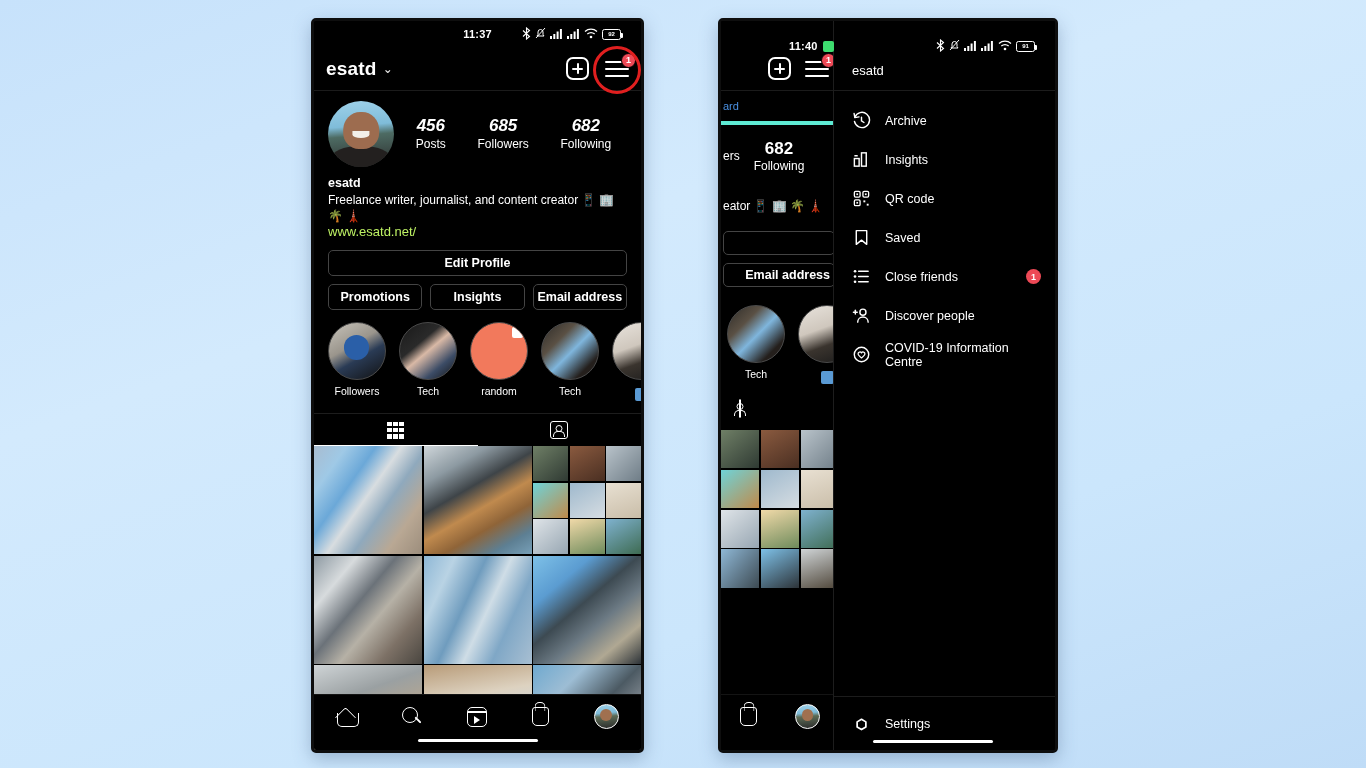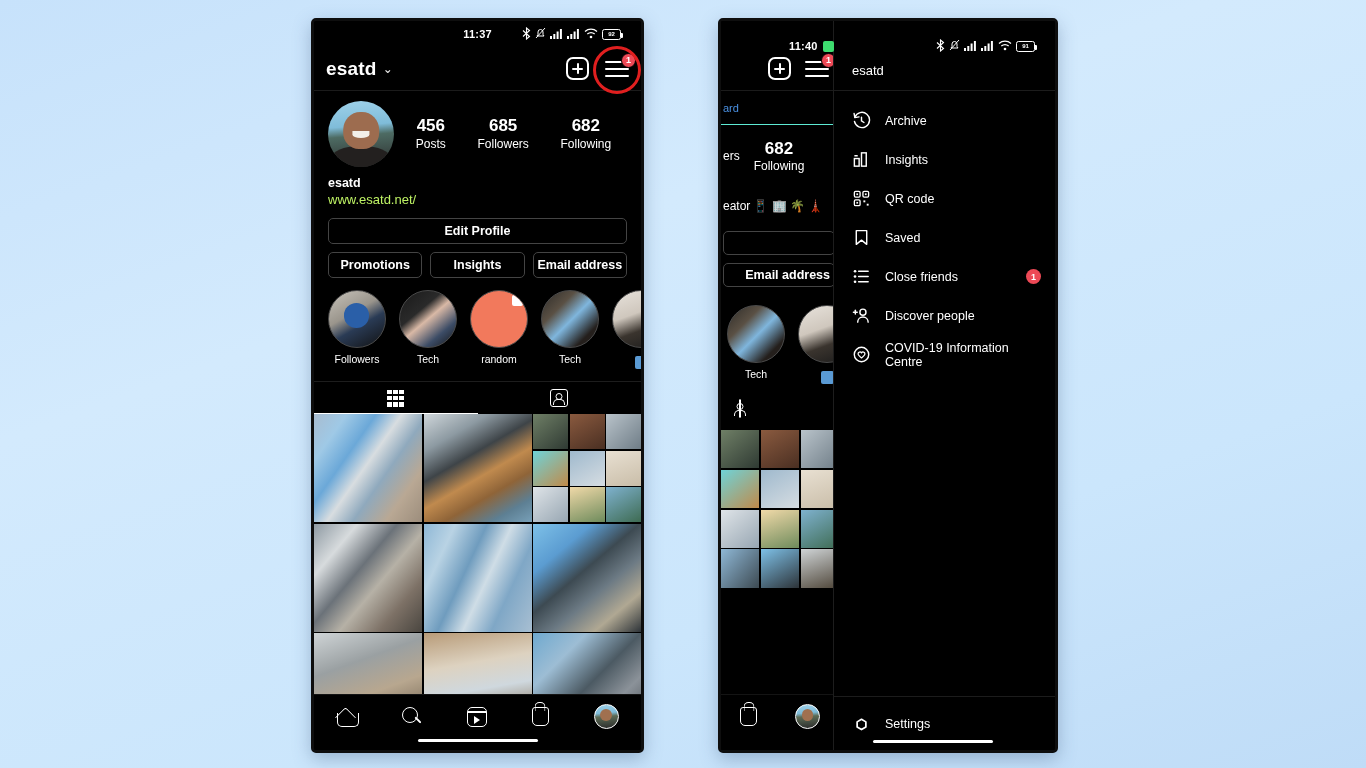--- a/index.html
+++ b/index.html
@@ -91,21 +91,21 @@
   .avatar .body{
     position:absolute; left:50%; bottom:-6%; transform:translateX(-50%);
     width:88%; height:38%; border-radius:46% 46% 0 0; background:#23201f;
   }
   .avatar .smile{
     position:absolute; left:50%; top:45%; transform:translateX(-50%);
     width:26%; height:11%; border-radius:0 0 60% 60%; background:#f3efe9;
   }
   .stats { display:flex; flex:1; justify-content:space-around; margin-left: 6px; }
   .stat { text-align:center; color:#fff; }
-  .stat .num { font-size: 17px; font-weight: bold; line-height: 20px; }
+  .stat .num { font-size: 17px; font-weight: bold; line-height: 20px; font-style: italic; }
   .stat .lbl { font-size: 12px; line-height: 16px; }
 
   .bio { padding: 4px 14px 0; color:#fff; }
   .bio .name { font-size:12.5px; font-weight:bold; line-height:17px; }
   .bio .desc { font-size:12px; line-height:16px; }
   .bio .link { font-size:13px; line-height:16px; color:#bef264; }
 
   
   .btn-row { padding: 10px 14px 0; }
   .btn {
@@ -284,20 +284,21 @@
         </div>
         <div class="stat">
           <div class="num">682</div>
           <div class="lbl">Following</div>
         </div>
       </div>
     </div>
 
     <div class="bio">
       <div class="name">esatd</div>
+      <div class="desc">Freelance writer, journalist, and content creator 📱 🏢 🌴 🗼</div>
       <div class="link">www.esatd.net/</div>
     </div>
 
     <div class="btn-row">
       <div class="btn btn-wide">Edit Profile</div>
     </div>
     <div class="btn-group">
       <div class="btn">Promotions</div>
       <div class="btn">Insights</div>
       <div class="btn">Email address</div>
@@ -394,21 +395,21 @@
         <span class="hdr-actions" style="margin-left:0;gap:14px;">
           <span class="plus-btn"></span>
           <span class="burger">
             <i></i>
               <i></i>
               <i></i>
             <span class="burger-badge">1</span>
           </span>
         </span>
       </div>
-      <div style="height:34px;border-bottom:1px solid #5eead4;display:flex;align-items:center;padding-left:2px;">
+      <div style="height:34px;border-bottom:4px solid #5eead4;display:flex;align-items:center;padding-left:2px;">
         <span style="color:#4a90e2;font-size:11px;">ard</span>
       </div>
       <div style="display:flex;align-items:center;padding:14px 0 0 2px;color:#fff;">
         <span style="font-size:12px;">ers</span>
         <span style="margin-left:14px;text-align:center;">
           <span style="display:block;font-size:17px;font-weight:bold;">682</span>
           <span style="display:block;font-size:12px;">Following</span>
         </span>
       </div>
       <div style="color:#fff;font-size:12px;padding:26px 0 0 2px;">eator 📱 🏢 🌴 🗼</div>

